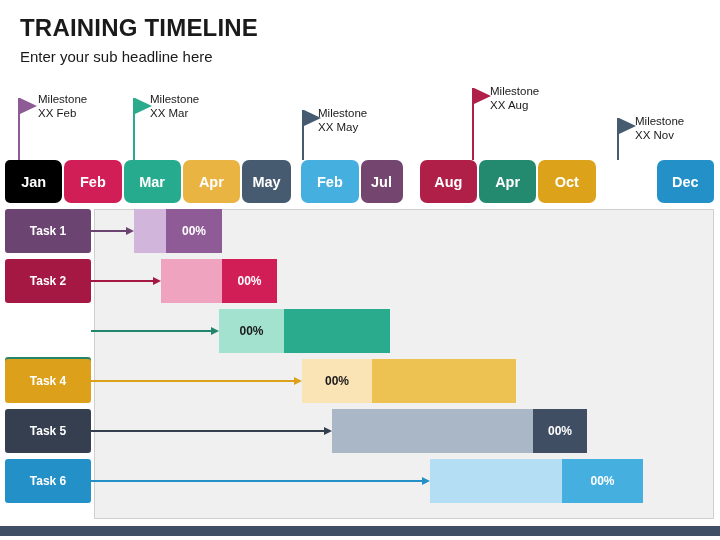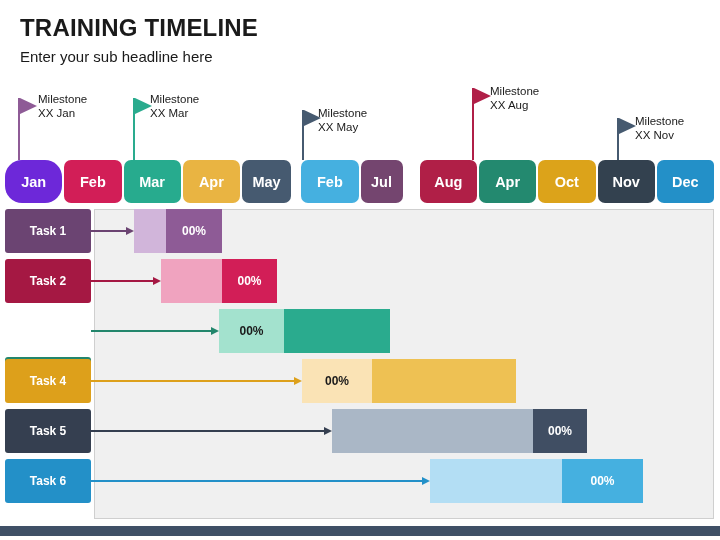--- a/index.html
+++ b/index.html
@@ -83,21 +83,21 @@
   <div id="title">TRAINING TIMELINE</div>
   <div id="subtitle">Enter your sub headline here</div>
 
   <div id="milestone-layer">
       <div class="milestone" style="left: 18px; top: 98px;">
         <div class="ms-pole" style="height: 62px; background: rgb(142, 91, 150);"></div>
         <div class="ms-flag" style="border-left: 17px solid rgb(142, 91, 150);"></div>
       </div>
       <div class="ms-label" style="left: 38px; top: 92px;">
         <div>Milestone</div>
-        <div>XX Jan</div>
+        <div>XX Feb</div>
       </div>
       <div class="milestone" style="left: 133px; top: 98px;">
         <div class="ms-pole" style="height: 62px; background: rgb(42, 171, 142);"></div>
         <div class="ms-flag" style="border-left: 17px solid rgb(42, 171, 142);"></div>
       </div>
       <div class="ms-label" style="left: 150px; top: 92px;">
         <div>Milestone</div>
         <div>XX Mar</div>
       </div>
       <div class="milestone" style="left: 302px; top: 110px;">
@@ -120,21 +120,21 @@
         <div class="ms-pole" style="height: 42px; background: rgb(70, 90, 112);"></div>
         <div class="ms-flag" style="border-left: 17px solid rgb(70, 90, 112);"></div>
       </div>
       <div class="ms-label" style="left: 635px; top: 114px;">
         <div>Milestone</div>
         <div>XX Nov</div>
       </div>
     </div>
 
   <div id="months">
-      <div class="month first" style="left: 0px; width: 57.25px; background: #6d28d9; border-radius: 17px;">
+      <div class="month first" style="left: 0px; width: 57.25px; background: #000000;">
         <span>Jan</span>
       </div>
       <div class="month" style="left: 59.25px; width: 57.25px; background: rgb(210, 30, 87);">
         <span>Feb</span>
       </div>
       <div class="month" style="left: 118.5px; width: 57.25px; background: rgb(39, 171, 142);">
         <span>Mar</span>
       </div>
       <div class="month" style="left: 177.75px; width: 57.25px; background: rgb(233, 180, 66);">
         <span>Apr</span>
@@ -149,23 +149,20 @@
         <span>Jul</span>
       </div>
       <div class="month" style="left: 414.75px; width: 57.25px; background: rgb(176, 31, 71);">
         <span>Aug</span>
       </div>
       <div class="month" style="left: 474px; width: 57.25px; background: rgb(35, 137, 111);">
         <span>Apr</span>
       </div>
       <div class="month" style="left: 533.25px; width: 57.25px; background: rgb(220, 163, 26);">
         <span>Oct</span>
-      </div>
-      <div class="month" style="left: 592.5px; width: 57.25px; background: rgb(51, 65, 79);">
-        <span>Nov</span>
       </div>
       <div class="month last" style="left: 651.75px; width: 57.25px; background: rgb(35, 144, 200);">
         <span>Dec</span>
       </div>
     </div>
 
   <div id="panel"></div>
 
   <div id="rows-layer">
       <div class="task-label" style="top: 209px; background: rgb(107, 68, 114);">

